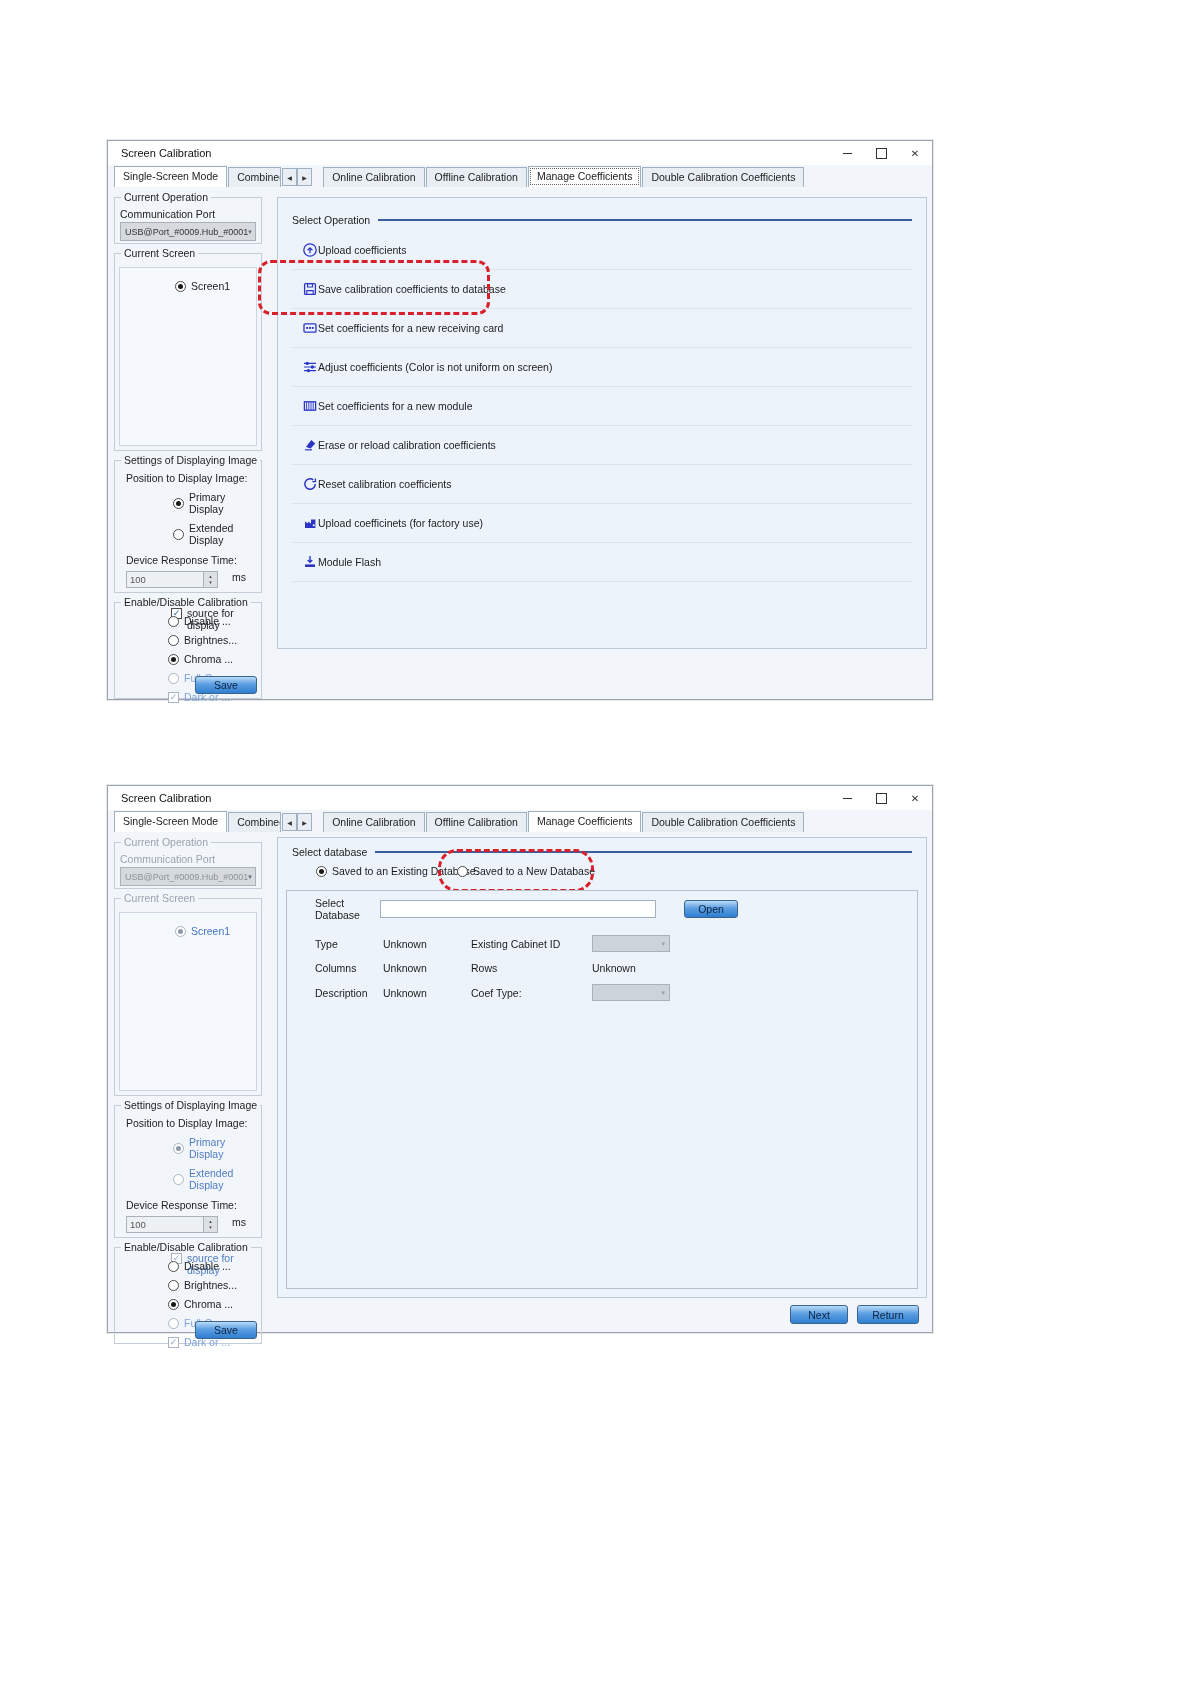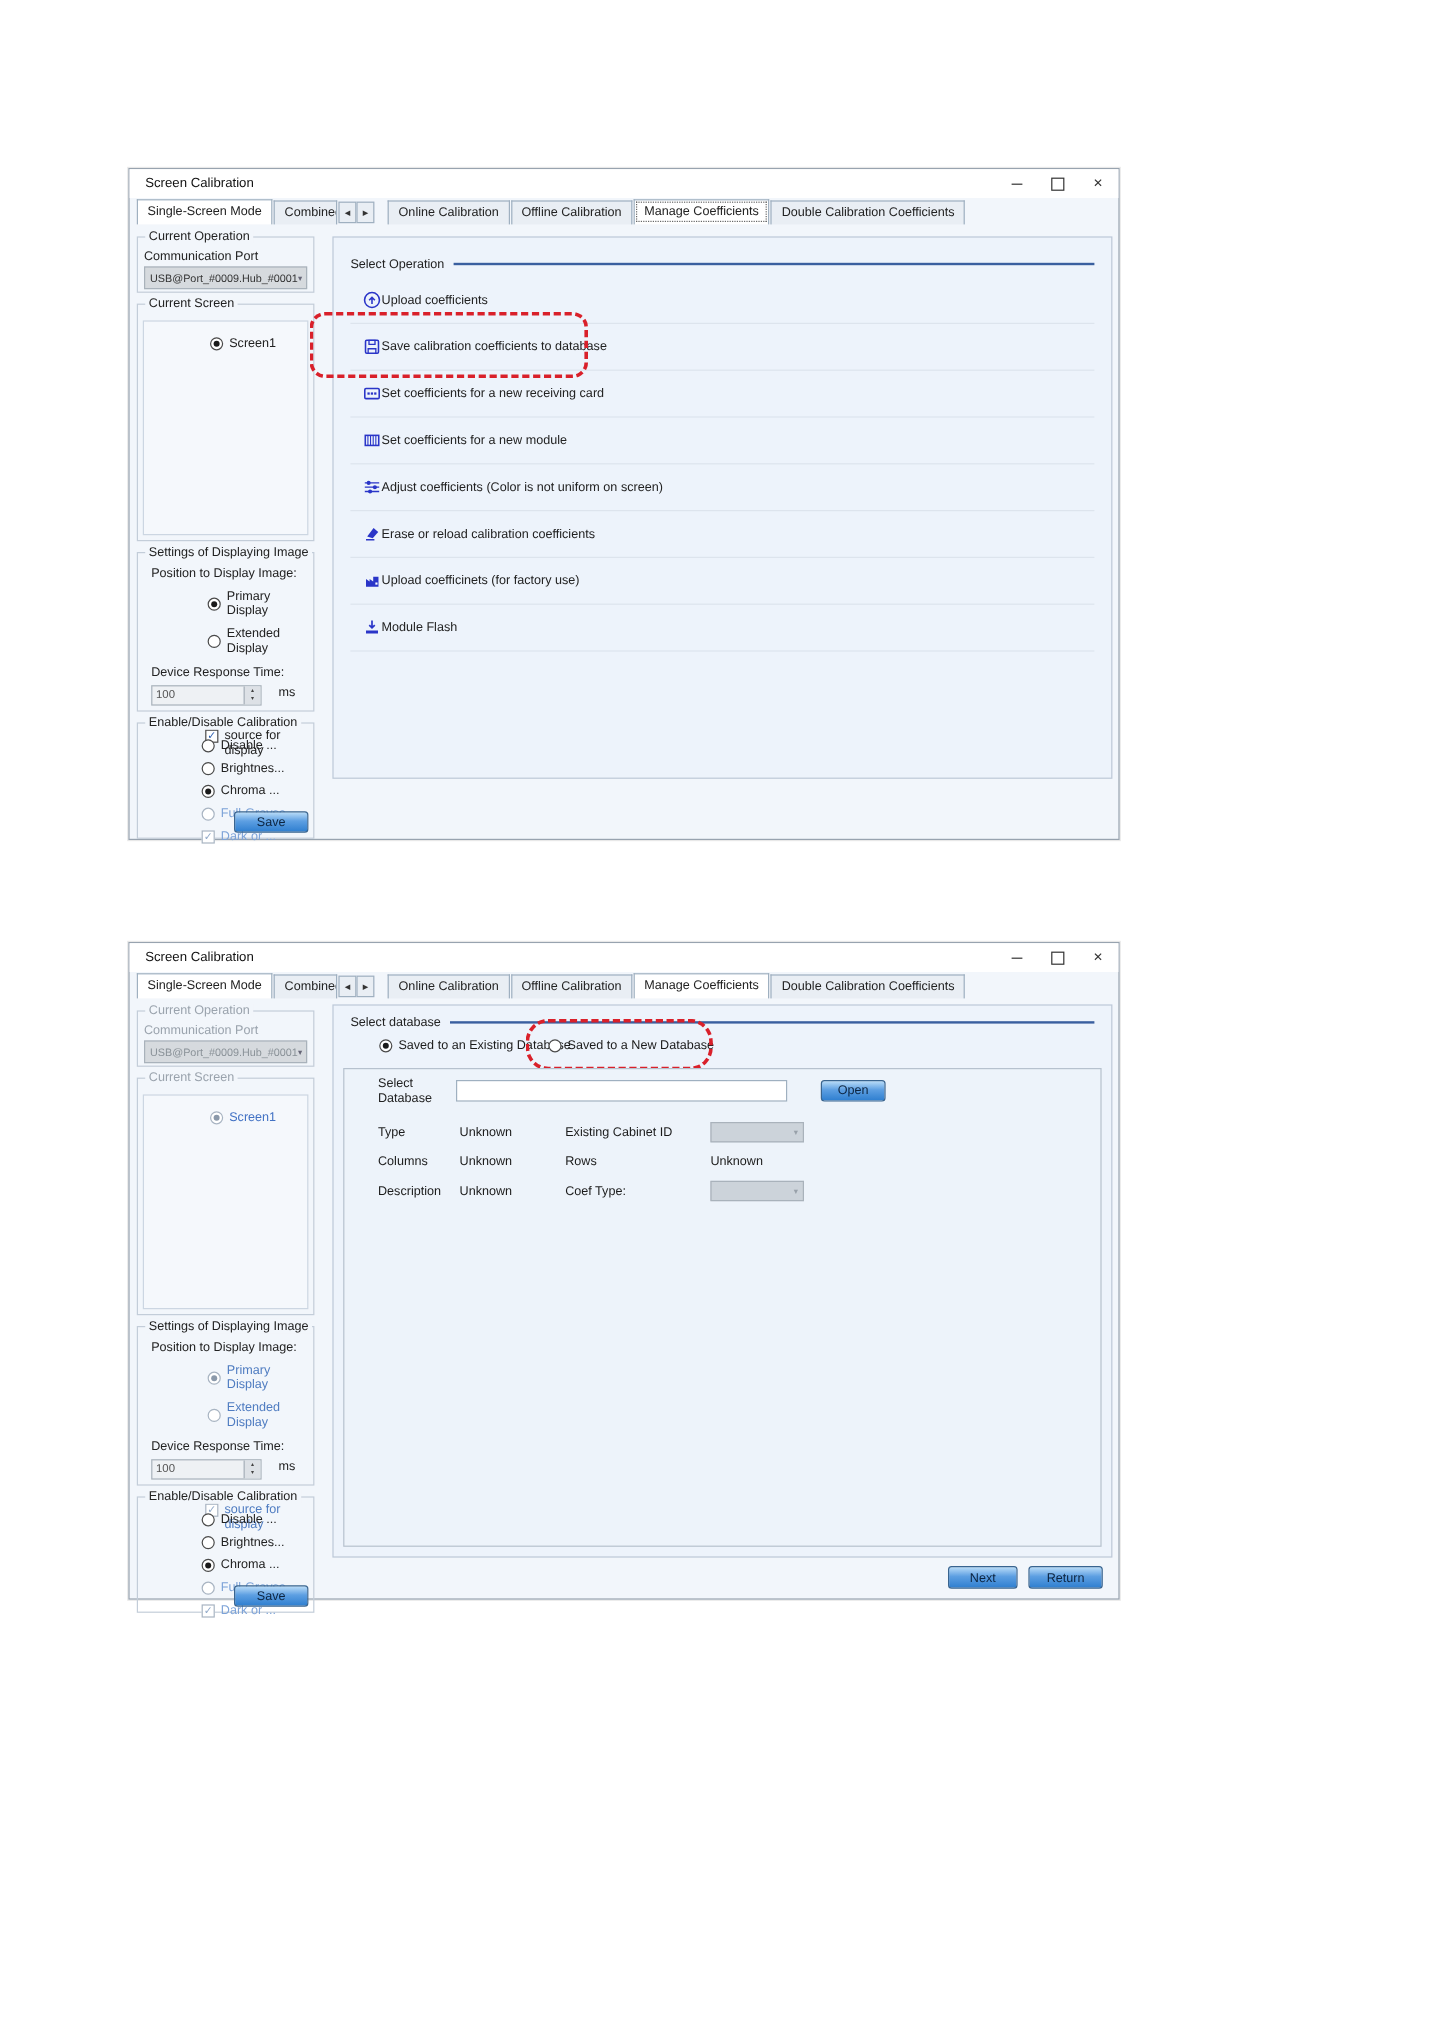--- a/index.html
+++ b/index.html
@@ -228,40 +228,47 @@
         <svg width="16" height="16" viewBox="0 0 16 16">
             <rect x="2" y="3.8" width="12" height="8.4" rx="1" fill="none" stroke="#2a35c8" stroke-width="1.3"></rect>
             <rect x="4.2" y="7" width="1.9" height="1.9" fill="#2a35c8"></rect>
             <rect x="7" y="7" width="1.9" height="1.9" fill="#2a35c8"></rect>
             <rect x="9.8" y="7" width="1.9" height="1.9" fill="#2a35c8"></rect>
           </svg>
         <span class="opl">Set coefficients for a new receiving card</span>
       </div>
       <div class="op">
         <svg width="16" height="16" viewBox="0 0 16 16">
-            <rect x="2.4" y="3.8" width="11.2" height="8.4" fill="none" stroke="#2a35c8" stroke-width="1.3"></rect>
-            <path d="M4.6 3.8v8.4M6.8 3.8v8.4M9 3.8v8.4M11.2 3.8v8.4" stroke="#2a35c8" stroke-width="0.9"></path>
-          </svg>
-        <span class="opl">Set coefficients for a new module</span>
-      </div>
-      <div class="op">
-        <svg width="16" height="16" viewBox="0 0 16 16">
             <path d="M2 4.4h12M2 8h12M2 11.6h12" stroke="#2a35c8" stroke-width="1.1"></path>
             <circle cx="5.2" cy="4.4" r="1.7" fill="#2a35c8"></circle>
             <circle cx="10.4" cy="8" r="1.7" fill="#2a35c8"></circle>
             <circle cx="6.4" cy="11.6" r="1.7" fill="#2a35c8"></circle>
           </svg>
         <span class="opl">Adjust coefficients (Color is not uniform on screen)</span>
       </div>
       <div class="op">
         <svg width="16" height="16" viewBox="0 0 16 16">
+            <rect x="2.4" y="3.8" width="11.2" height="8.4" fill="none" stroke="#2a35c8" stroke-width="1.3"></rect>
+            <path d="M4.6 3.8v8.4M6.8 3.8v8.4M9 3.8v8.4M11.2 3.8v8.4" stroke="#2a35c8" stroke-width="0.9"></path>
+          </svg>
+        <span class="opl">Set coefficients for a new module</span>
+      </div>
+      <div class="op">
+        <svg width="16" height="16" viewBox="0 0 16 16">
             <path d="M9.3 3 13.2 6.4 8.6 11.6 4 10z" fill="#2a35c8"></path>
             <path d="M3 12.8h7" stroke="#2a35c8" stroke-width="1.2"></path>
           </svg>
         <span class="opl">Erase or reload calibration coefficients</span>
+      </div>
+      <div class="op">
+        <svg width="16" height="16" viewBox="0 0 16 16">
+            <path d="M13.2 8a5.2 5.2 0 1 1-1.9-4" fill="none" stroke="#2a35c8" stroke-width="1.5"></path>
+            <path d="M13.4 2.6v3h-3" fill="none" stroke="#2a35c8" stroke-width="1.3"></path>
+          </svg>
+        <span class="opl">Reset calibration coefficients</span>
       </div>
       <div class="op">
         <svg width="16" height="16" viewBox="0 0 16 16">
             <path d="M3 13V6.6l3 2V6.6l3 2V4.6h4.4V13z" fill="#2a35c8"></path>
             <rect x="10.8" y="9.4" width="1.8" height="1.8" fill="#fff"></rect>
           </svg>
         <span class="opl">Upload coefficinets (for factory use)</span>
       </div>
       <div class="op" style="border-bottom:1px solid #dde4ed;text-align:center;">
         <svg width="16" height="16" viewBox="0 0 16 16">

